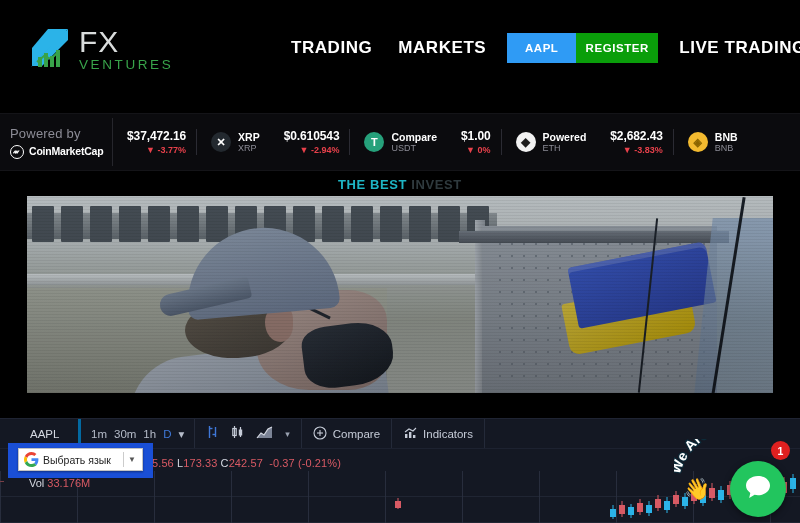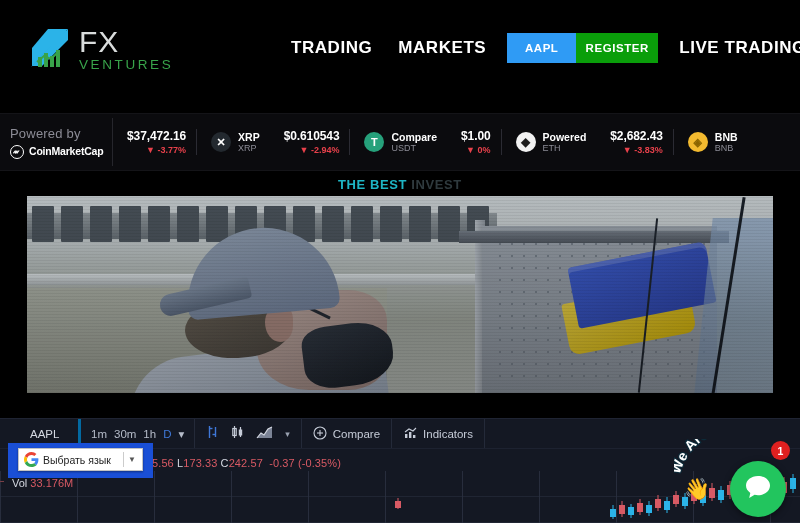--- a/index.html
+++ b/index.html
@@ -248,21 +248,21 @@
   .lg-b {
     width: 17px; height: 12px; border-radius: 3px; display: flex;
     align-items: center; justify-content: center; font-size: 8px; font-weight: bold;
   }
   .lg-b1 { background: #18453c; color: #35d6a4; }
   .lg-b2 { background: #5c3b0c; color: #f0a93a; border: 1px solid #c2791b; }
   .lg-ohlc { color: #d85a64; letter-spacing: .1px; }
   .lg-ohlc b { color: #d5d9e2; font-weight: 400; }
 
   .tv-vol {
-    position: absolute; top: 476px; left: 12px; font-size: 11px; z-index: 2;
+    position: absolute; top: 476px; left: 29px; font-size: 11px; z-index: 2;
   }
   .tv-vol .k { color: #d5d9e2; }
   .tv-vol .n { color: #d85a64; }
 
   .tv-chart { position: absolute; top: 52px; left: 0; width: 800px; height: 53px; overflow: hidden; }
   .tv-grid {
     position: absolute; inset: 0;
     background-image:
       linear-gradient(90deg, rgba(42,48,64,.9) 1px, transparent 1px),
       linear-gradient(0deg, rgba(42,48,64,.55) 1px, transparent 1px);
@@ -542,21 +542,21 @@
         <span>Indicators</span>
       </div>
     </div>
 
     <div class="tv-legend">
       <span class="lg-sym">ZX</span>
       <span class="lg-badges">
         <span class="lg-b lg-b1">●</span>
         <span class="lg-b lg-b2">D</span>
       </span>
-      <span class="lg-ohlc"><b>O</b><span>174.75</span>&nbsp;<b>H</b><span>175.56</span>&nbsp;<b>L</b><span>173.33</span>&nbsp;<b>C</b><span>242.57</span>&nbsp;&nbsp;<span>-0.37</span>&nbsp;<span>(-0.35%)</span></span>
+      <span class="lg-ohlc"><b>O</b><span>174.75</span>&nbsp;<b>H</b><span>175.56</span>&nbsp;<b>L</b><span>173.33</span>&nbsp;<b>C</b><span>242.57</span>&nbsp;&nbsp;<span>-0.37</span>&nbsp;<span>(-0.21%)</span></span>
     </div>
 
     <div class="tv-chart">
       <div class="tv-grid"></div>
       <div class="tv-dash"></div>
       <svg width="800" height="53" viewBox="0 0 800 53" style="position:absolute;inset:0;">
         <g stroke-width="1">
           <line x1="398" y1="27" x2="398" y2="38" stroke="#d85a64"></line>
           <rect x="395" y="30" width="6" height="7" fill="#d85a64"></rect>
           <line x1="613" y1="34" x2="613" y2="48" stroke="#2bb3e8"></line>

